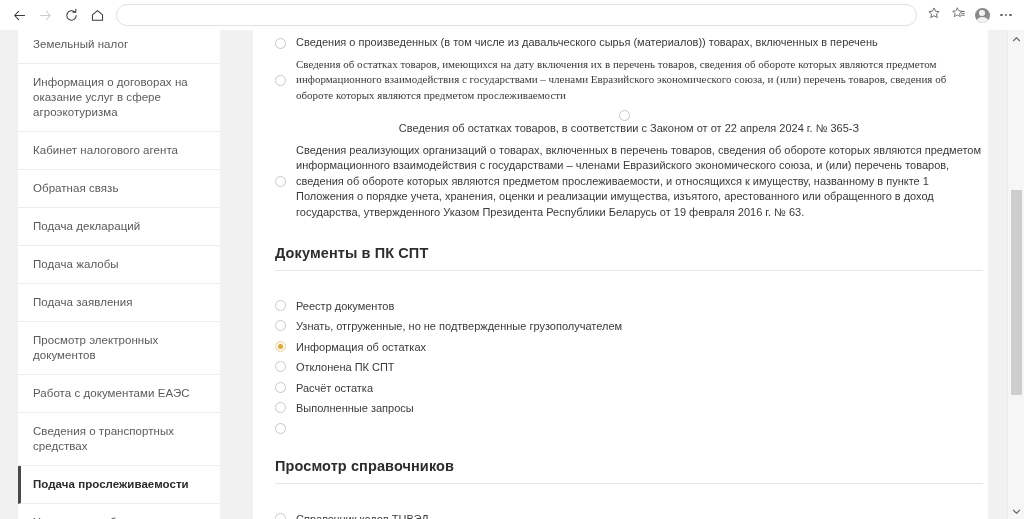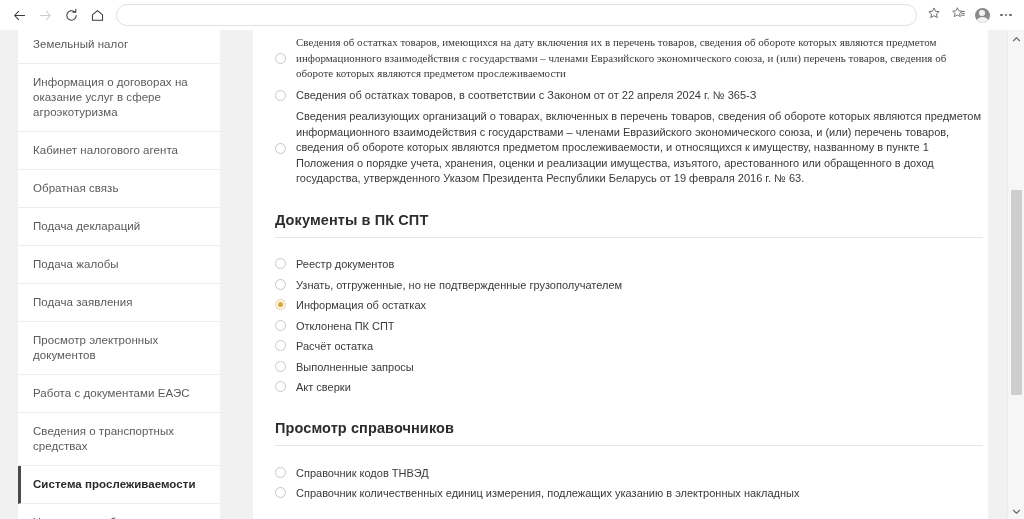--- a/index.html
+++ b/index.html
@@ -165,21 +165,21 @@
     line-height: 15.5px;
     color: #3a3a3a;
     flex: 1 1 auto;
   }
 
   
   .section-head {
     font-size: 14.5px;
     font-weight: bold;
     color: #2d2d2d;
-    margin: 22px 0 4px 0;
+    margin: 22px 0 12px 0;
     padding: 0 0 9px 0;
     border-bottom: 1px solid #e6e6e6;
     letter-spacing: 0.1px;
   }
   .section-body { padding-top: 13px; }
   .section-body .radio-row { padding: 2.5px 0; }
 
   
   .scrollbar {
     position: absolute;
@@ -275,34 +275,38 @@
       <div class="side-item">Земельный налог</div>
       <div class="side-item">Информация о договорах на оказание услуг в сфере агроэкотуризма</div>
       <div class="side-item">Кабинет налогового агента</div>
       <div class="side-item">Обратная связь</div>
       <div class="side-item">Подача деклараций</div>
       <div class="side-item">Подача жалобы</div>
       <div class="side-item">Подача заявления</div>
       <div class="side-item">Просмотр электронных документов</div>
       <div class="side-item">Работа с документами ЕАЭС</div>
       <div class="side-item">Сведения о транспортных средствах</div>
-      <div class="side-item active">Система прослеживаемости</div>
+      <div class="side-item active">Подача прослеживаемости</div>
       <div class="side-item">Узнать о жалобе</div>
     </nav>
 
   <main class="main-card">
     <div class="content-inner">
 
 
       <div id="top-options">
+          <div class="radio-row" style="align-items: center;">
+            <span class="radio"></span>
+            <span class="radio-label">Сведения о произведенных (в том числе из давальческого сырья (материалов)) товарах, включенных в перечень</span>
+          </div>
           <div class="radio-row" style="align-items: center; font-family: Liberation Serif, serif;">
             <span class="radio"></span>
             <span class="radio-label">Сведения об остатках товаров, имеющихся на дату включения их в перечень товаров, сведения об обороте которых являются предметом информационного взаимодействия с государствами – членами Евразийского экономического союза, и (или) перечень товаров, сведения об обороте которых являются предметом прослеживаемости</span>
           </div>
-          <div class="radio-row" style="align-items: center;">
+          <div class="radio-row" style="align-items: center; flex-direction: column;">
             <span class="radio"></span>
             <span class="radio-label">Сведения об остатках товаров, в соответствии с Законом от от 22 апреля 2024 г. № 365-З</span>
           </div>
           <div class="radio-row" style="align-items: center;">
             <span class="radio"></span>
             <span class="radio-label">Сведения реализующих организаций о товарах, включенных в перечень товаров, сведения об обороте которых являются предметом информационного взаимодействия с государствами – членами Евразийского экономического союза, и (или) перечень товаров, сведения об обороте которых являются предметом прослеживаемости, и относящихся к имуществу, названному в пункте 1 Положения о порядке учета, хранения, оценки и реализации имущества, изъятого, арестованного или обращенного в доход государства, утвержденного Указом Президента Республики Беларусь от 19 февраля 2016 г. № 63.</span>
           </div>
         </div>
 
       <div id="sections">
@@ -327,21 +331,20 @@
             <div class="radio-row">
               <span class="radio"></span>
               <span class="radio-label">Расчёт остатка</span>
             </div>
             <div class="radio-row">
               <span class="radio"></span>
               <span class="radio-label">Выполненные запросы</span>
             </div>
             <div class="radio-row">
               <span class="radio"></span>
-              <span class="radio-label">Акт сверки</span>
             </div>
           </div>
           <div class="section-head">Просмотр справочников</div>
           <div class="section-body">
             <div class="radio-row">
               <span class="radio"></span>
               <span class="radio-label">Справочник кодов ТНВЭД</span>
             </div>
             <div class="radio-row">
               <span class="radio"></span>

